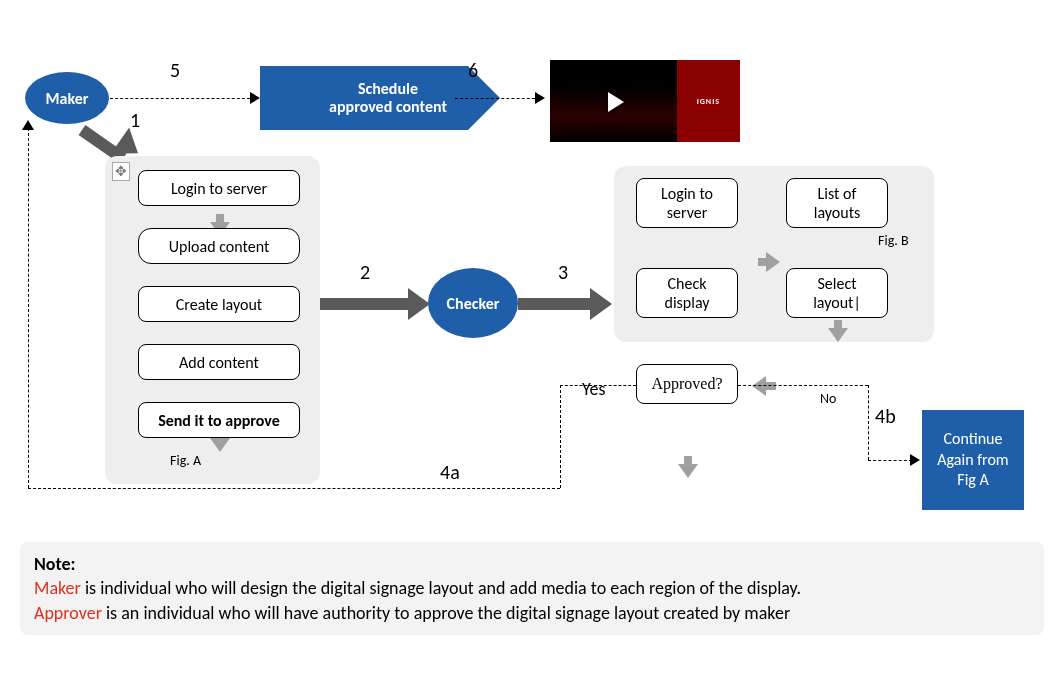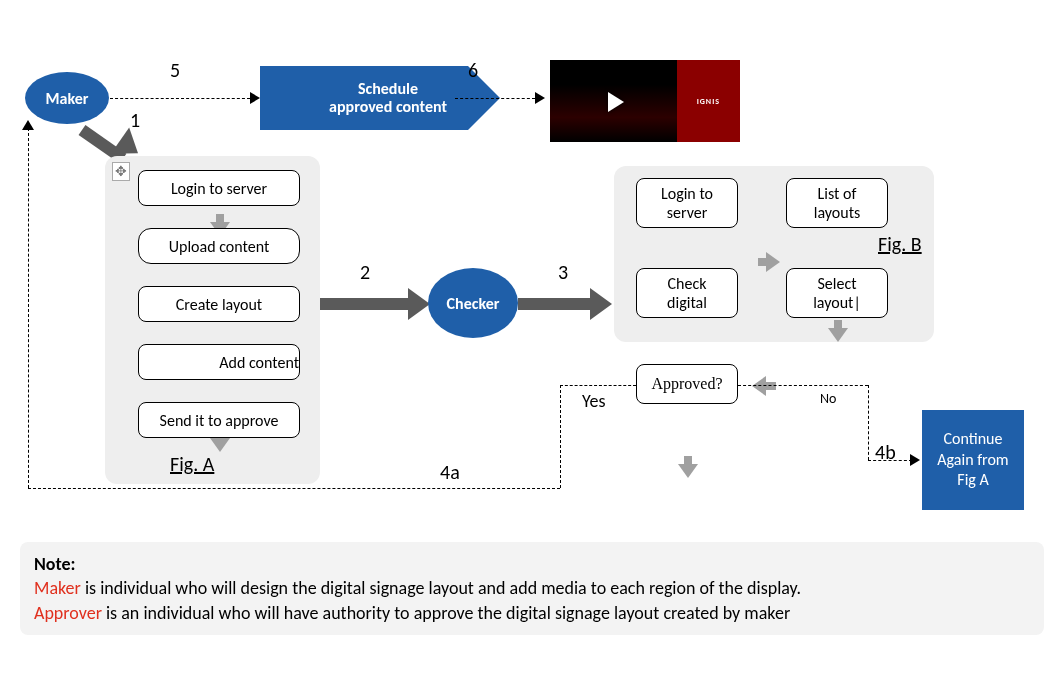--- a/index.html
+++ b/index.html
@@ -12,21 +12,21 @@
   .panel{background:#eeeeee;border-radius:12px;}
   .proc-box{background:#fff;border:1.5px solid #000;border-radius:8px;display:flex;align-items:center;justify-content:center;font-size:16px;text-align:center;}
   .small-arrow-down{width:0;height:0;border-left:10px solid transparent;border-right:10px solid transparent;border-top:14px solid #a0a0a0;position:relative;}
   .small-arrow-down::before{content:"";position:absolute;top:-22px;left:-4px;width:8px;height:10px;background:#a0a0a0;}
   .small-arrow-right{width:0;height:0;border-top:10px solid transparent;border-bottom:10px solid transparent;border-left:14px solid #a0a0a0;position:relative;}
   .small-arrow-right::before{content:"";position:absolute;left:-22px;top:-4px;height:8px;width:10px;background:#a0a0a0;}
   .small-arrow-left{width:0;height:0;border-top:10px solid transparent;border-bottom:10px solid transparent;border-right:14px solid #a0a0a0;position:relative;}
   .small-arrow-left::before{content:"";position:absolute;left:14px;top:-4px;height:8px;width:10px;background:#a0a0a0;}
   .big-arrow-right{position:absolute;height:12px;background:#5a5a5a;}
   .big-arrow-head{position:absolute;width:0;height:0;border-top:16px solid transparent;border-bottom:16px solid transparent;border-left:22px solid #5a5a5a;}
-  .fig-label{font-size:20px;text-decoration:underline;}
+  .fig-label{font-size:14px;}
   .continue-box{background:#1f5fa9;color:#fff;display:flex;align-items:center;justify-content:center;text-align:center;font-size:16px;line-height:1.3;}
   .note-panel{background:#f3f3f3;border-radius:8px;padding:10px 14px;font-size:18px;line-height:1.35;}
   .note-title{font-weight:bold;}
   .red{color:#e0301e;}
   .dashed-h{border-top:1.5px dashed #000;}
   .dashed-v{border-left:1.5px dashed #000;}
   .dash-head-r{width:0;height:0;border-top:6px solid transparent;border-bottom:6px solid transparent;border-left:10px solid #000;}
   .dash-head-u{width:0;height:0;border-left:6px solid transparent;border-right:6px solid transparent;border-bottom:10px solid #000;}
   .thumb{background:#111;display:flex;}
   .thumb-main{flex:2;background:linear-gradient(180deg,#000 0%,#000 30%,#2c0000 70%,#000 100%);position:relative;}
@@ -81,25 +81,25 @@
     </div>
   <div class="abs small-arrow-down" style="left:210px;top:222px;"></div>
   <div class="abs proc-box" style="left:138px;top:228px;width:160px;height:34px;border-radius:13px;">
       <span>Upload content</span>
     </div>
   <div class="abs small-arrow-down" style="left:210px;top:280px;"></div>
   <div class="abs proc-box" style="left:138px;top:286px;width:160px;height:34px;">
       <span>Create layout</span>
     </div>
   <div class="abs small-arrow-down" style="left:210px;top:338px;"></div>
-  <div class="abs proc-box" style="left:138px;top:344px;width:160px;height:34px;justify-content:flex-end;">
+  <div class="abs proc-box" style="left:138px;top:344px;width:160px;height:34px;">
       <span>Add content</span>
     </div>
   <div class="abs small-arrow-down" style="left:210px;top:396px;"></div>
-  <div class="abs proc-box" style="left:138px;top:402px;width:160px;height:34px;">
+  <div class="abs proc-box" style="left:138px;top:402px;width:160px;height:34px;font-weight:bold;">
       <span>Send it to approve</span>
     </div>
   <div class="abs fig-label" style="left:170px;top:452px;">Fig. A</div>
 
   <div class="big-arrow-right" style="left:320px;top:298px;width:90px;"></div>
   <div class="big-arrow-head" style="left:408px;top:288px;"></div>
   <div class="abs step-label" style="left:360px;top:260px;">2</div>
 
   <div class="abs ellipse" style="left:428px;top:268px;width:90px;height:70px;">
     <span>Checker</span>
@@ -115,42 +115,42 @@
   <div class="abs proc-box" style="left:636px;top:178px;width:100px;height:48px;white-space:pre;"><span>Login to
 server</span></div>
   <div class="abs small-arrow-right" style="left:766px;top:196px;"></div>
   <div class="abs proc-box" style="left:786px;top:178px;width:100px;height:48px;white-space:pre;"><span>List of
 layouts</span></div>
   <div class="abs small-arrow-down" style="left:828px;top:252px;"></div>
   <div class="abs proc-box" style="left:786px;top:268px;width:100px;height:48px;white-space:pre;"><span>Select
 layout|</span></div>
   <div class="abs small-arrow-left" style="left:752px;top:286px;"></div>
   <div class="abs proc-box" style="left:636px;top:268px;width:100px;height:48px;white-space:pre;"><span>Check
-digital</span></div>
+display</span></div>
 
   <div class="abs small-arrow-down" style="left:678px;top:354px;"></div>
 
   <div class="abs proc-box" style="left:636px;top:364px;width:100px;height:38px;font-family:Liberation Serif, serif;">
       <span>Approved?</span>
     </div>
 
-  <div class="abs" style="left:582px;top:390px;font-size:18px;">Yes</div>
+  <div class="abs" style="left:582px;top:378px;font-size:18px;">Yes</div>
   <div class="abs dashed-h" style="left:560px;top:385px;width:76px;"></div>
   <div class="abs dashed-v" style="left:560px;top:385px;height:103px;"></div>
   <div class="abs dashed-h" style="left:28px;top:488px;width:532px;"></div>
   <div class="abs step-label" style="left:440px;top:460px;">4a</div>
   <div class="abs dashed-v" style="left:28px;top:128px;height:360px;"></div>
   <div class="abs dash-head-u" style="left:22px;top:120px;"></div>
 
   <div class="abs" style="left:820px;top:390px;font-size:14px;">No</div>
   <div class="abs dashed-h" style="left:738px;top:385px;width:130px;"></div>
   <div class="abs dashed-v" style="left:868px;top:385px;height:75px;"></div>
   <div class="abs dashed-h" style="left:868px;top:460px;width:44px;"></div>
   <div class="abs dash-head-r" style="left:910px;top:454px;"></div>
-  <div class="abs step-label" style="left:875px;top:440px;text-align:right;">4b</div>
+  <div class="abs step-label" style="left:875px;top:404px;text-align:right;">4b</div>
 
   <div class="abs continue-box" style="left:922px;top:410px;width:102px;height:100px;white-space:pre;">
     <span>Continue
 Again from
 Fig A</span>
   </div>
 
   <div class="abs note-panel" style="left:20px;top:542px;width:996px;">
     <div class="note-title">Note:</div>
     <div>

